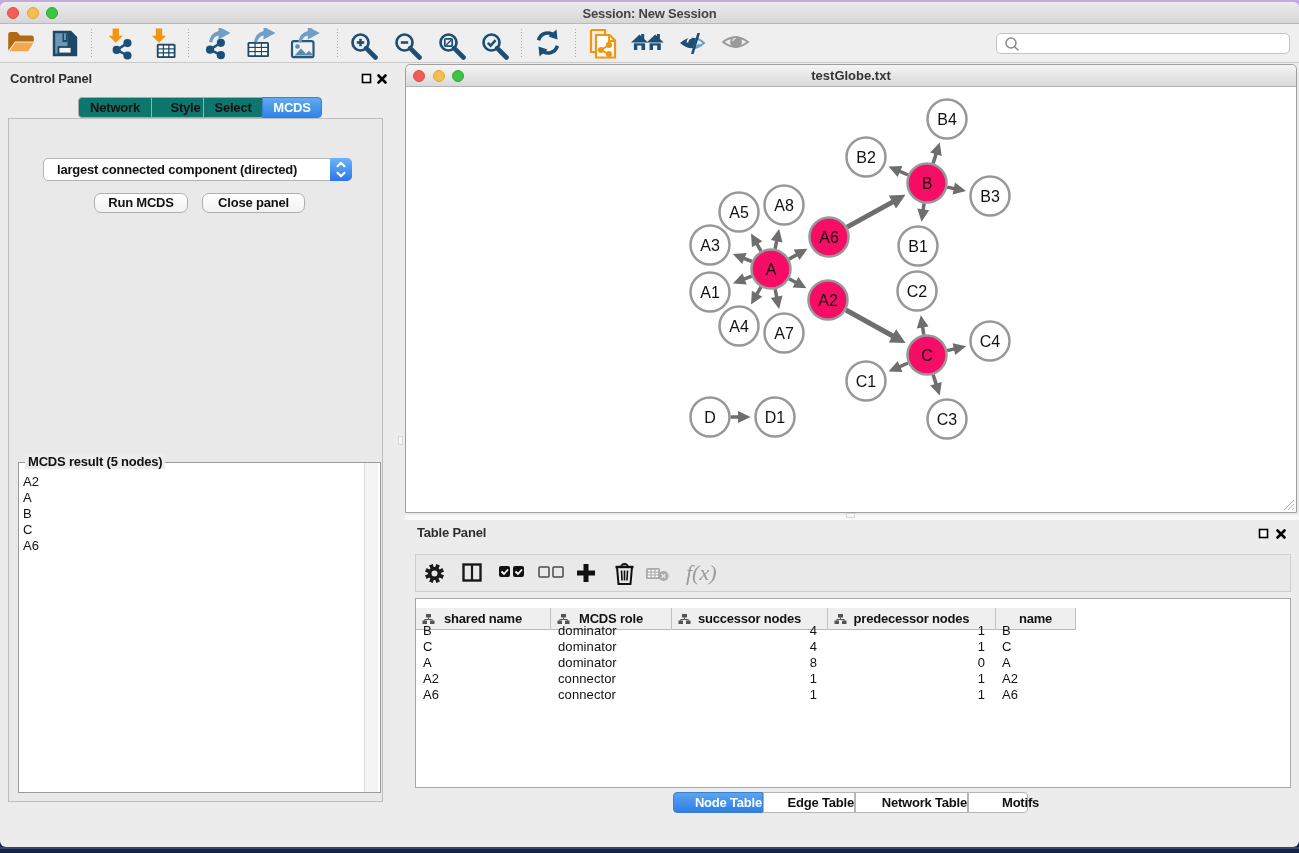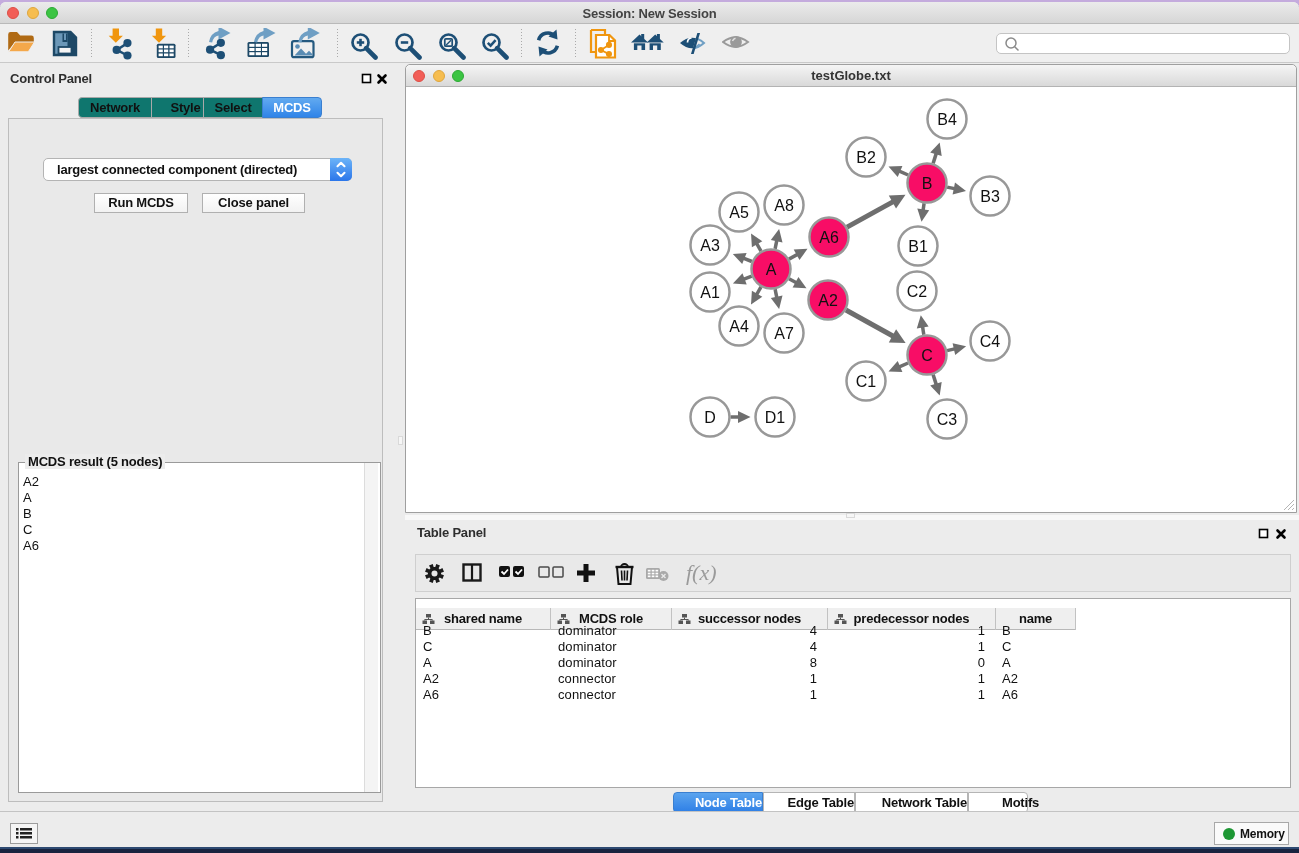--- a/index.html
+++ b/index.html
@@ -18,21 +18,21 @@
 .searchbox { position:absolute; left:996px; top:9px; width:294px; height:21px; background:#fff; border:1px solid #c4c4c4; border-radius:5px; }
 .cpanel { position:absolute; left:0; top:61px; width:391px; height:748px; background:#ececec; }
 .cpanel .hdr { position:absolute; left:10px; top:8px; font-size:13px; color:#2e2e2e; font-weight:bold; letter-spacing:-0.2px; }
 .tabs { position:absolute; top:34px; left:78px; height:21px; }
 .tab { position:absolute; top:0; height:21px; border:1px solid #a9a9a9; background:#0f766e; font-size:13px; color:#111; text-align:center; line-height:20px; font-weight:bold; letter-spacing:-0.2px; }
 .tab.sel { background:linear-gradient(#62aaf0,#3084e8); color:#fff; border-color:#3a7fd0; }
 .cpbody { position:absolute; left:8px; top:55px; width:375px; height:684px; border:1px solid #bdbdbd; background:#e9e9e9; }
 .optlabel { position:absolute; top:75px; width:100%; text-align:center; font-size:13px; color:#111; font-weight:bold; letter-spacing:-0.2px; }
 .combo { position:absolute; left:43px; top:95px; width:309px; height:23px; background:#fff; border:1px solid #b4b4b4; border-radius:5px; font-size:13px; color:#111; line-height:21px; padding-left:13px; font-weight:bold; letter-spacing:-0.2px; }
 .combo .spin { position:absolute; right:-1px; top:-1px; width:22px; height:23px; background:linear-gradient(#6cb4f8,#2b76ea); border-radius:0 5px 5px 0; }
-.btn { position:absolute; top:130px; height:20px; background:linear-gradient(#ffffff,#f2f2f2); border:1px solid #b0b0b0; border-radius:0; font-size:13px; color:#111; text-align:center; line-height:18px; font-weight:bold; letter-spacing:-0.2px; }
+.btn { position:absolute; top:130px; height:20px; background:linear-gradient(#ffffff,#f2f2f2); border:1px solid #b0b0b0; border-radius:7px; font-size:13px; color:#111; text-align:center; line-height:18px; font-weight:bold; letter-spacing:-0.2px; }
 .groupbox { position:absolute; left:18px; top:399px; width:363px; height:331px; border:1px solid #9a9a9a; }
 .groupbox .legend { position:absolute; left:6px; top:-9px; background:#ececec; padding:0 3px; font-size:13px; color:#111; font-weight:bold; letter-spacing:-0.2px; }
 .mlist { position:absolute; left:0; top:0; width:361px; height:329px; background:#fff; }
 .mlist .sb { position:absolute; right:2px; top:0; width:14px; height:100%; background:#f4f4f4; border-left:1px solid #dcdcdc; }
 .mlist div.it { position:absolute; left:4px; font-size:13px; color:#111; letter-spacing:0.1px; }
 .netwin { position:absolute; left:405px; top:62px; width:892px; height:449px; background:#fff; border:1px solid #9f9f9f; border-radius:5px 5px 0 0; }
 .nw-title { position:absolute; left:0; top:0; width:100%; height:22px; background:linear-gradient(#f5f5f5,#d9d9d9); border-bottom:1px solid #b3b3b3; border-radius:5px 5px 0 0; }
 .nw-title .tl { position:absolute; top:5px; width:12px; height:12px; border-radius:50%; }
 .nw-title .ttl { position:absolute; top:3px; width:100%; text-align:center; font-size:13px; color:#333; font-weight:bold; }
 .tpanel { position:absolute; left:391px; top:511px; width:908px; height:298px; background:#ececec; }
@@ -451,33 +451,15 @@
 <div class="tr" style="left:412px;top:88px;width:157px;text-align:right;">1</div>
 <div class="tr" style="left:586px;top:88px;width:70px;">A6</div>
     </div>
     <div class="btabs">
       <div class="btab sel" style="left:0px;width:90px;border-radius:4px 0 0 4px;">Node Table</div>
       <div class="btab" style="left:90px;width:92px;">Edge Table</div>
       <div class="btab" style="left:182px;width:113px;">Network Table</div>
       <div class="btab" style="left:295px;width:60px;border-radius:0 4px 4px 0;padding-left:33px;">Motifs</div>
     </div>
   </div>
-  <div class="statusbar">
-    <div class="listbtn">
-        <svg width="26" height="19" style="position:absolute;left:0px;top:0px">
-          <g fill="#222">
-            <rect x="5" y="4" width="2.5" height="2.5"></rect>
-            <rect x="9" y="4" width="12" height="2.5"></rect>
-            <rect x="5" y="8" width="2.5" height="2.5"></rect>
-            <rect x="9" y="8" width="12" height="2.5"></rect>
-            <rect x="5" y="12" width="2.5" height="2.5"></rect>
-            <rect x="9" y="12" width="12" height="2.5"></rect>
-          </g>
-        </svg>
-      </div>
-    <div class="membtn">
-        <div class="dot"></div>
-        <div class="mt">Memory</div>
-      </div>
-  </div>
   <div class="divh" style="left:398px;top:434px;width:5px;height:9px;"></div>
   <div class="divh" style="left:846px;top:511px;width:9px;height:5px;"></div>
 </div>
 
 </body></html>

